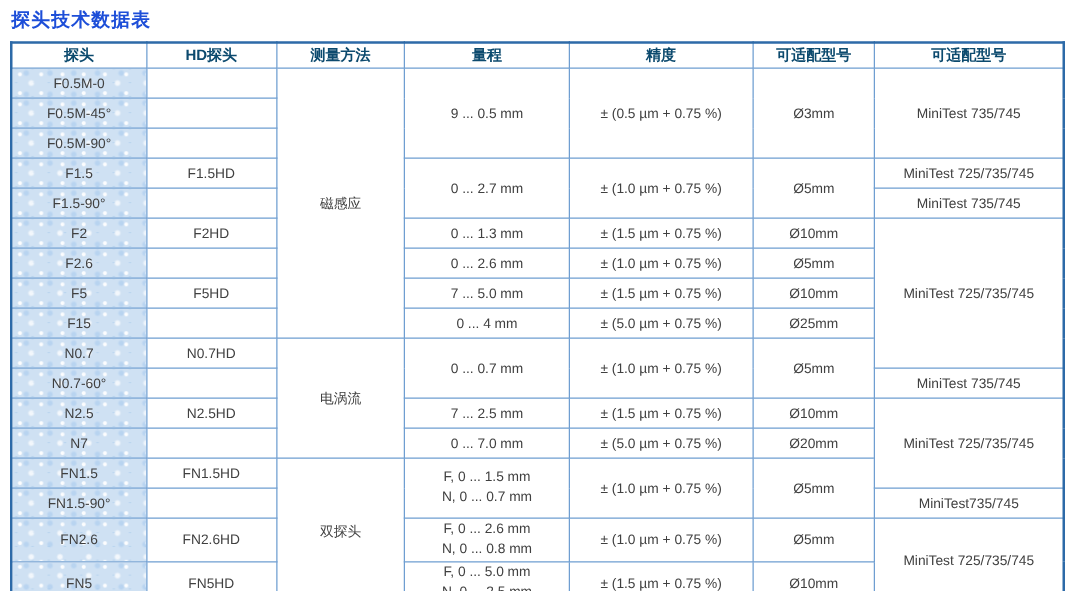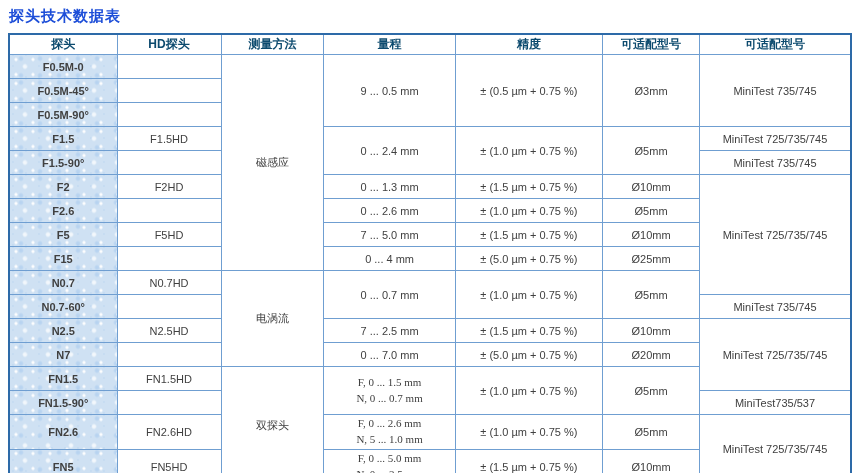--- a/index.html
+++ b/index.html
@@ -29,24 +29,23 @@
   table.spec td{height:21px;}
   .probe{
     background-color:#cfe1f3;
     background-image:
       radial-gradient(circle 2px at 6px 4px, rgba(255,255,255,0.95) 55%, rgba(255,255,255,0) 100%),
       radial-gradient(circle 3px at 15px 11px, rgba(255,255,255,0.75) 45%, rgba(255,255,255,0) 100%),
       radial-gradient(circle 2px at 3px 12px, rgba(160,197,233,0.95) 45%, rgba(160,197,233,0) 100%),
       radial-gradient(circle 3px at 11px 3px, rgba(183,211,240,0.95) 45%, rgba(183,211,240,0) 100%);
     background-size:17px 15px,23px 19px,13px 11px,19px 17px;
     color:#333333;
-    font-weight:bold;
   }
   th.probe{font-weight:bold;}
-  td.multiline{white-space:pre-line;line-height:1.45;padding:3px 2px;font-family:Liberation Serif, serif;}
+  td.multiline{white-space:pre-line;line-height:1.45;padding:3px 2px;}
 </style>
 </head>
 <body>
 
 <div class="wrap">
   <div class="page-title">探头技术数据表</div>
 
   <table class="spec">
     <colgroup>
       <col style="width:107px">
@@ -82,21 +81,21 @@
           <td class="probe">F0.5M-45°</td>
           <td></td>
         </tr>
         <tr>
           <td class="probe">F0.5M-90°</td>
           <td></td>
         </tr>
         <tr>
           <td class="probe">F1.5</td>
           <td>F1.5HD</td>
-          <td rowspan="2">0 ... 2.4 mm</td>
+          <td rowspan="2">0 ... 2.7 mm</td>
           <td rowspan="2">± (1.0 µm + 0.75 %)</td>
           <td rowspan="2">Ø5mm</td>
           <td rowspan="1">MiniTest 725/735/745</td>
         </tr>
         <tr>
           <td class="probe">F1.5-90°</td>
           <td></td>
           <td rowspan="1">MiniTest 735/745</td>
         </tr>
         <tr>
@@ -161,27 +160,27 @@
           <td>FN1.5HD</td>
           <td rowspan="4">双探头</td>
           <td rowspan="2" class="multiline">F, 0 ... 1.5 mm
 N, 0 ... 0.7 mm</td>
           <td rowspan="2">± (1.0 µm + 0.75 %)</td>
           <td rowspan="2">Ø5mm</td>
         </tr>
         <tr>
           <td class="probe">FN1.5-90°</td>
           <td></td>
-          <td rowspan="1">MiniTest735/537</td>
+          <td rowspan="1">MiniTest735/745</td>
         </tr>
         <tr>
           <td class="probe">FN2.6</td>
           <td>FN2.6HD</td>
           <td rowspan="1" class="multiline">F, 0 ... 2.6 mm
-N, 5 ... 1.0 mm</td>
+N, 0 ... 0.8 mm</td>
           <td rowspan="1">± (1.0 µm + 0.75 %)</td>
           <td rowspan="1">Ø5mm</td>
           <td rowspan="2">MiniTest 725/735/745</td>
         </tr>
         <tr>
           <td class="probe">FN5</td>
           <td>FN5HD</td>
           <td rowspan="1" class="multiline">F, 0 ... 5.0 mm
 N, 0 ... 2.5 mm</td>
           <td rowspan="1">± (1.5 µm + 0.75 %)</td>

